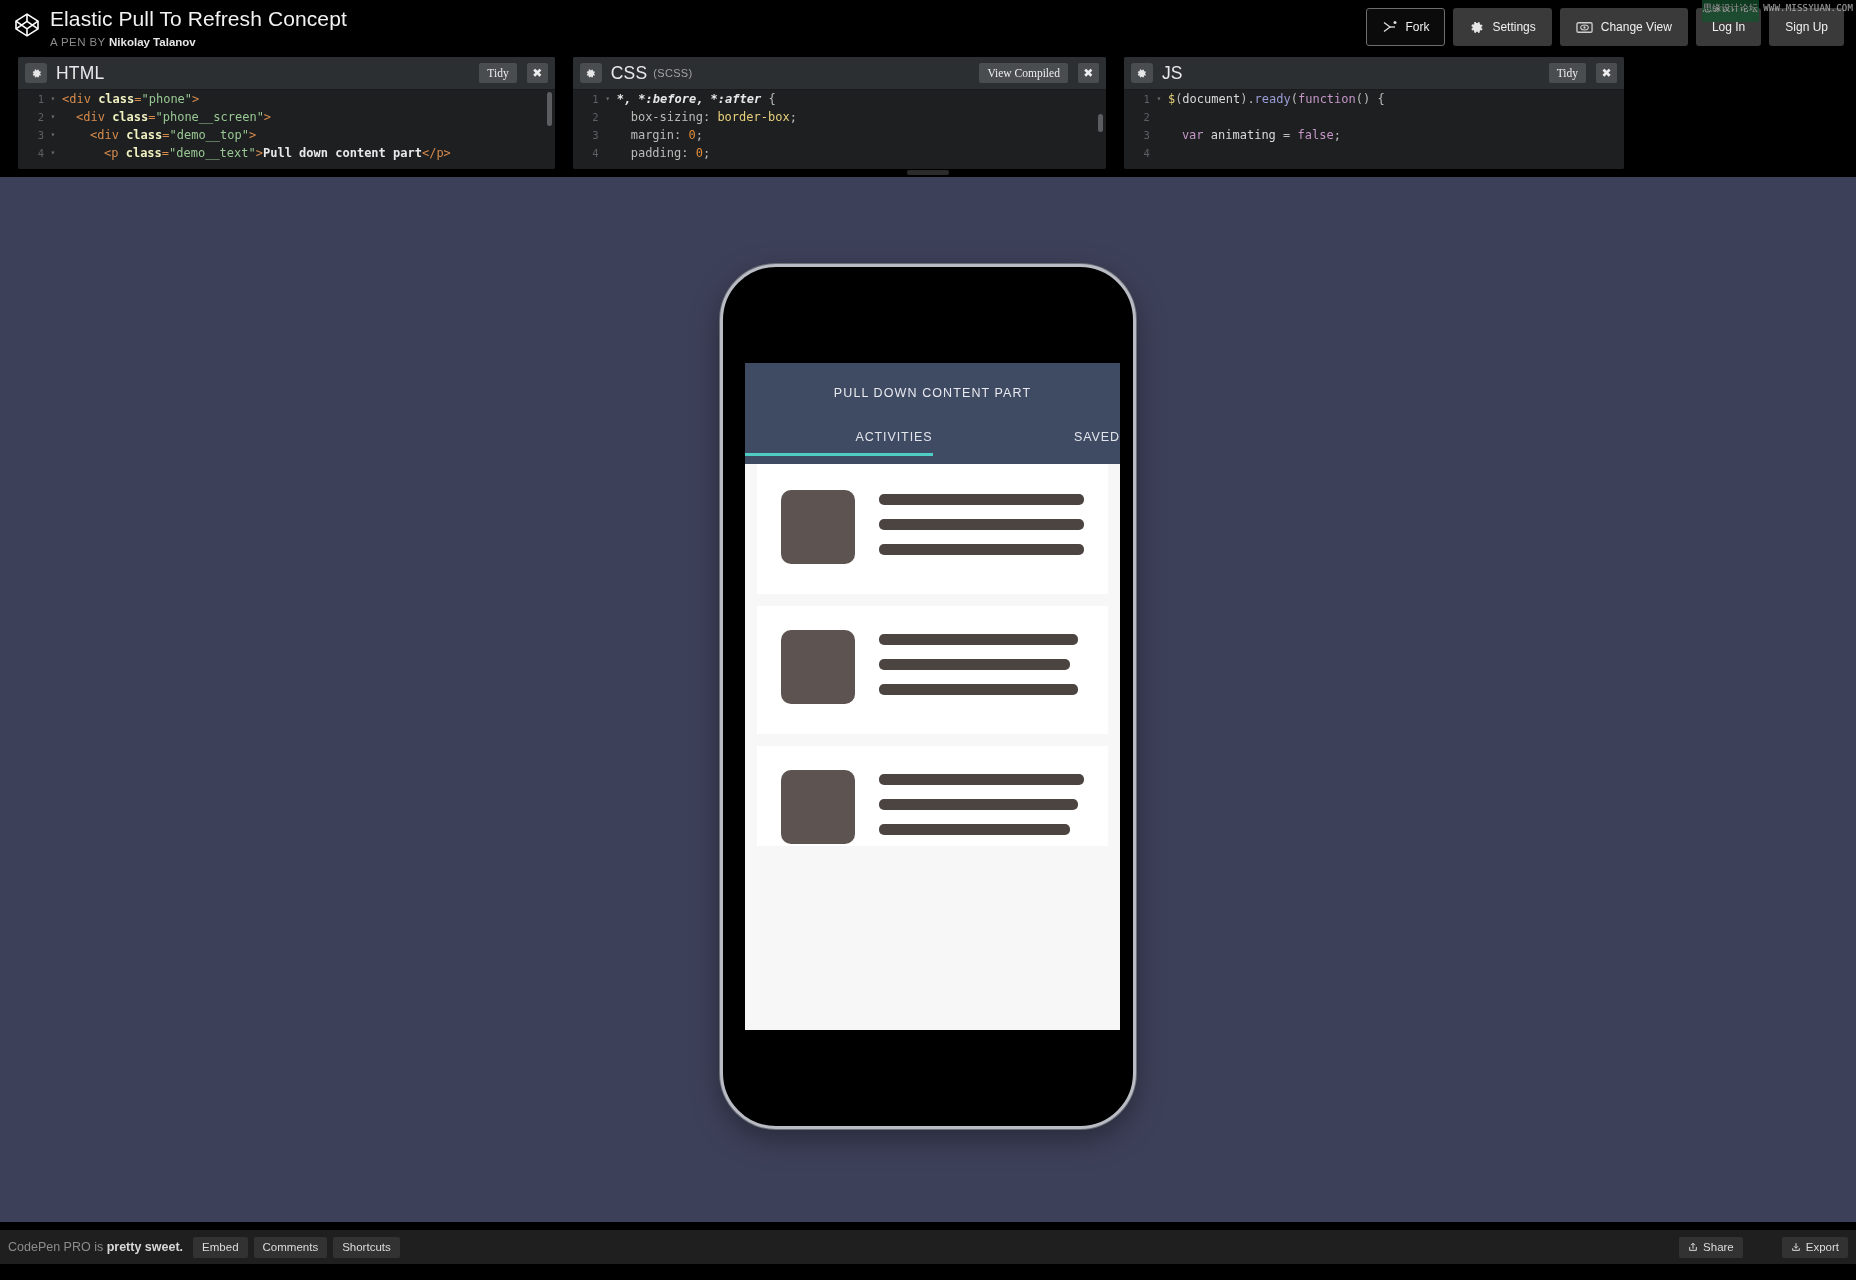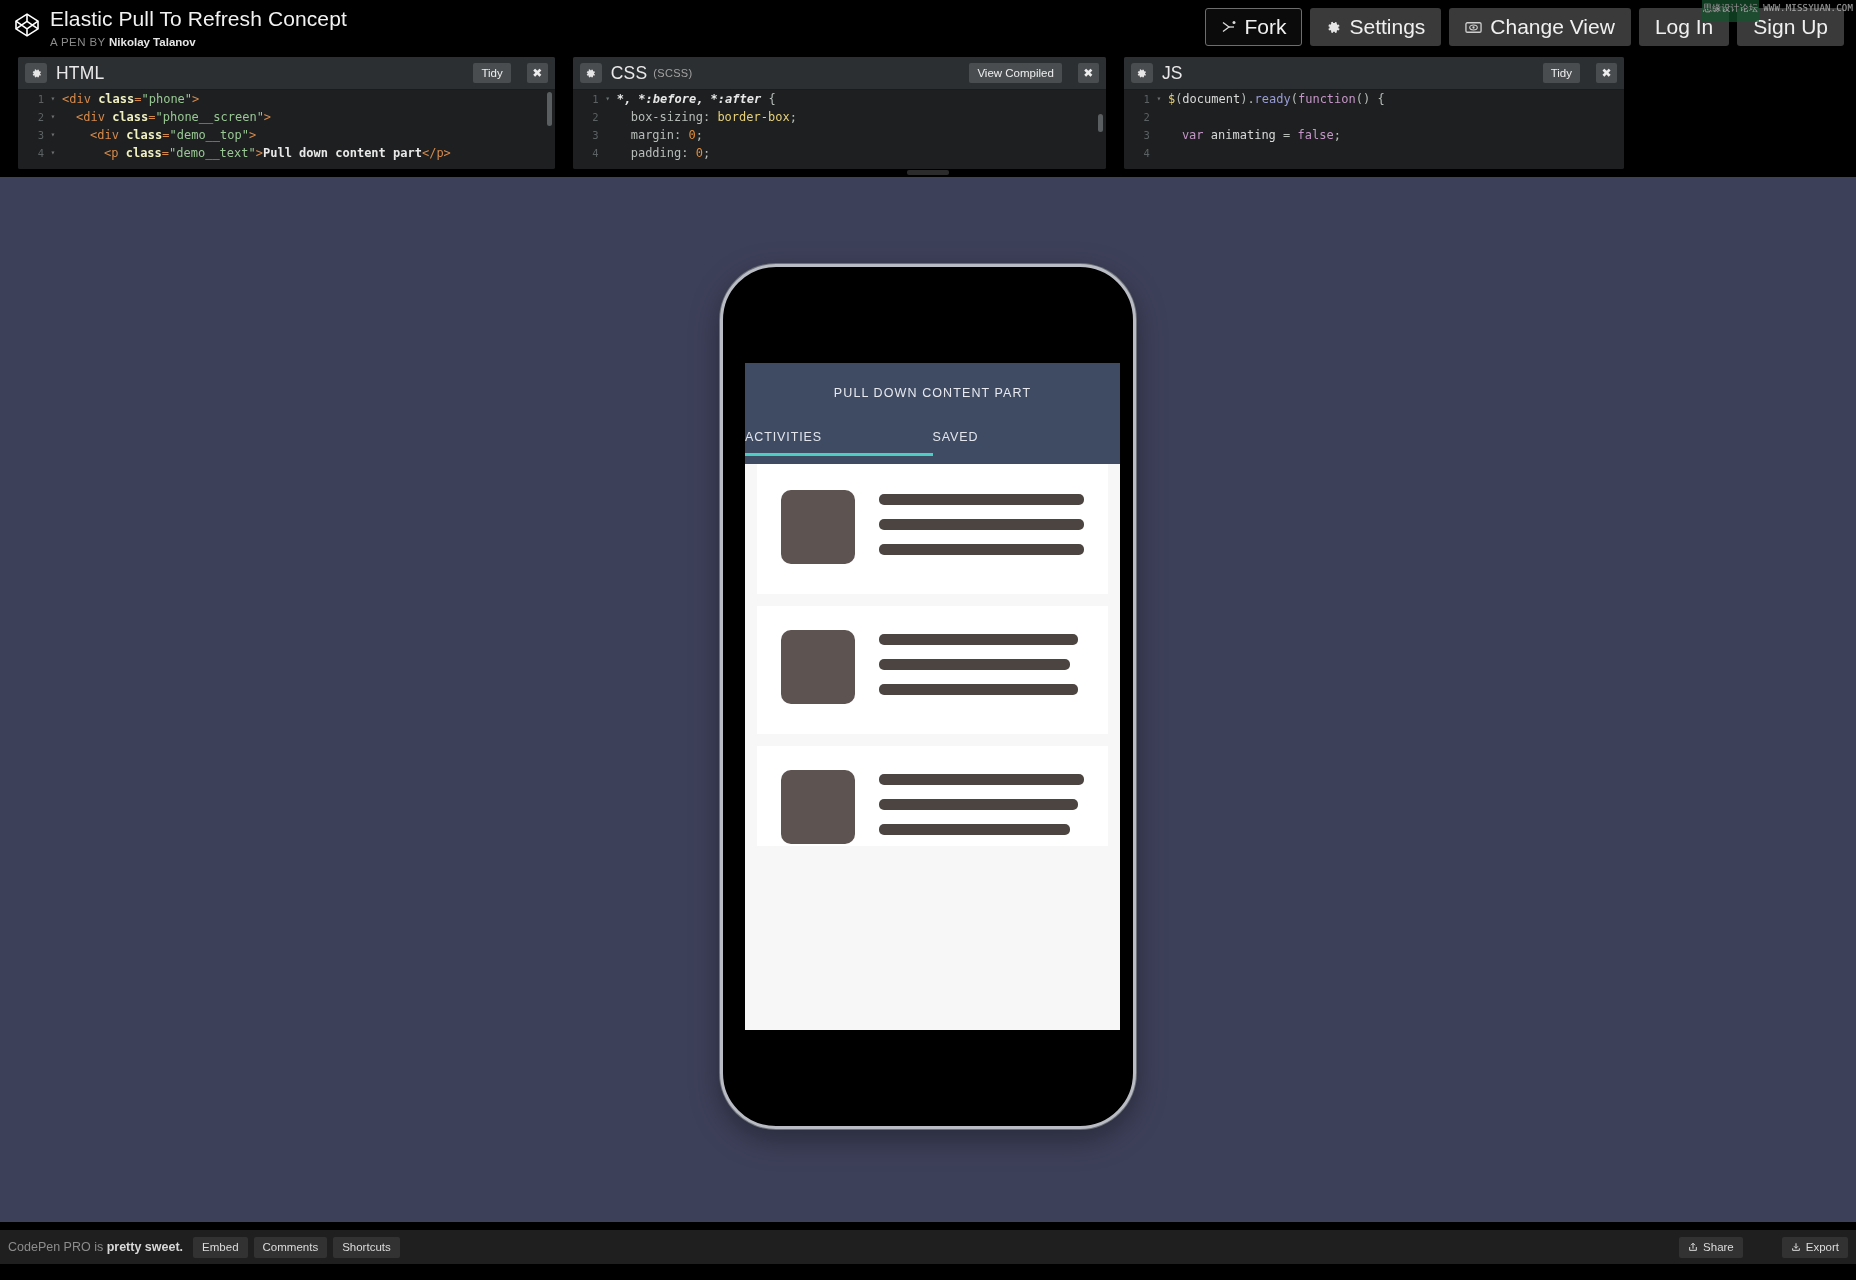--- a/index.html
+++ b/index.html
@@ -35,21 +35,21 @@
   .pen-by .author { color: #e6e6e6; font-weight: bold; letter-spacing: 0; }
 
   .topbar-actions {
     margin-left: auto; display: flex; align-items: center;
     gap: 8px; padding: 8px 12px 0 0; position: relative;
   }
   .tbtn {
     height: 38px; display: inline-flex; align-items: center; gap: 8px;
     padding: 0 15px; border-radius: 3px;
     background: #3a3a3a; color: #f0f0f0;
-    font-size: 21px; white-space: nowrap;
+    font-size: 12px; white-space: nowrap;
     border: 1px solid transparent; cursor: pointer;
   }
   .tbtn.outline { background: #0b0b0b; border: 1px solid #6d6d6d; }
   .tbtn.plain { background: #3a3a3a; }
   .tbtn svg { display: block; flex: none; }
 
   .watermark {
     position: absolute; right: 6px; top: 2px;
     width: 148px; height: 13px; pointer-events: none;
     display: flex; align-items: center; gap: 4px;
@@ -85,21 +85,21 @@
   .gear-btn {
     width: 22px; height: 20px; border-radius: 3px; background: #494d50;
     display: flex; align-items: center; justify-content: center;
     cursor: pointer; flex: none; margin-right: 9px;
   }
   .gear-btn svg { display: block; }
   .lang-name {
     color: #e9e9e9; font-size: 17.5px; font-weight: 400; letter-spacing: .2px;
   }
   .lang-sub { color: #a2a2a2; font-size: 11px; margin-left: 6px; letter-spacing: .3px; }
-  .head-right { margin-left: auto; display: flex; align-items: center; gap: 16px; }
+  .head-right { margin-left: auto; display: flex; align-items: center; gap: 10px; font-family: Liberation Serif, serif; }
   .mini-btn {
     height: 20px; background: #494d50; color: #eee;
     font-size: 11.5px; border-radius: 2px; padding: 0 8px;
     display: inline-flex; align-items: center; cursor: pointer;
     border: none; white-space: nowrap;
   }
   .close-btn {
     width: 21px; height: 20px; background: #494d50; border-radius: 2px;
     display: inline-flex; align-items: center; justify-content: center;
     color: #eee; font-size: 12px; cursor: pointer;
@@ -178,21 +178,21 @@
     padding-top: 23px; height: 101px;
   }
   .demo-text {
     text-align: center; font-size: 12.5px; letter-spacing: 1.1px;
     color: #e8eaef; font-weight: 400;
   }
   .demo-tabs {
     display: flex; margin-top: 23px; height: 33px;
   }
   .demo-tab {
-    flex: 1; text-align: left; font-size: 12.5px; letter-spacing: .9px;
+    flex: 1; text-align: right; font-size: 12.5px; letter-spacing: .9px;
     color: #e3e6ec; cursor: pointer; position: relative; line-height: 28px;
   }
   .demo-tab.active::after {
     content: ""; position: absolute; left: 0; right: 0; bottom: 0;
     height: 3px; background: #4ecdc4;
   }
 
   .demo-content {
     background: #f7f7f7; padding: 0;
     height: 382px; overflow: hidden;

